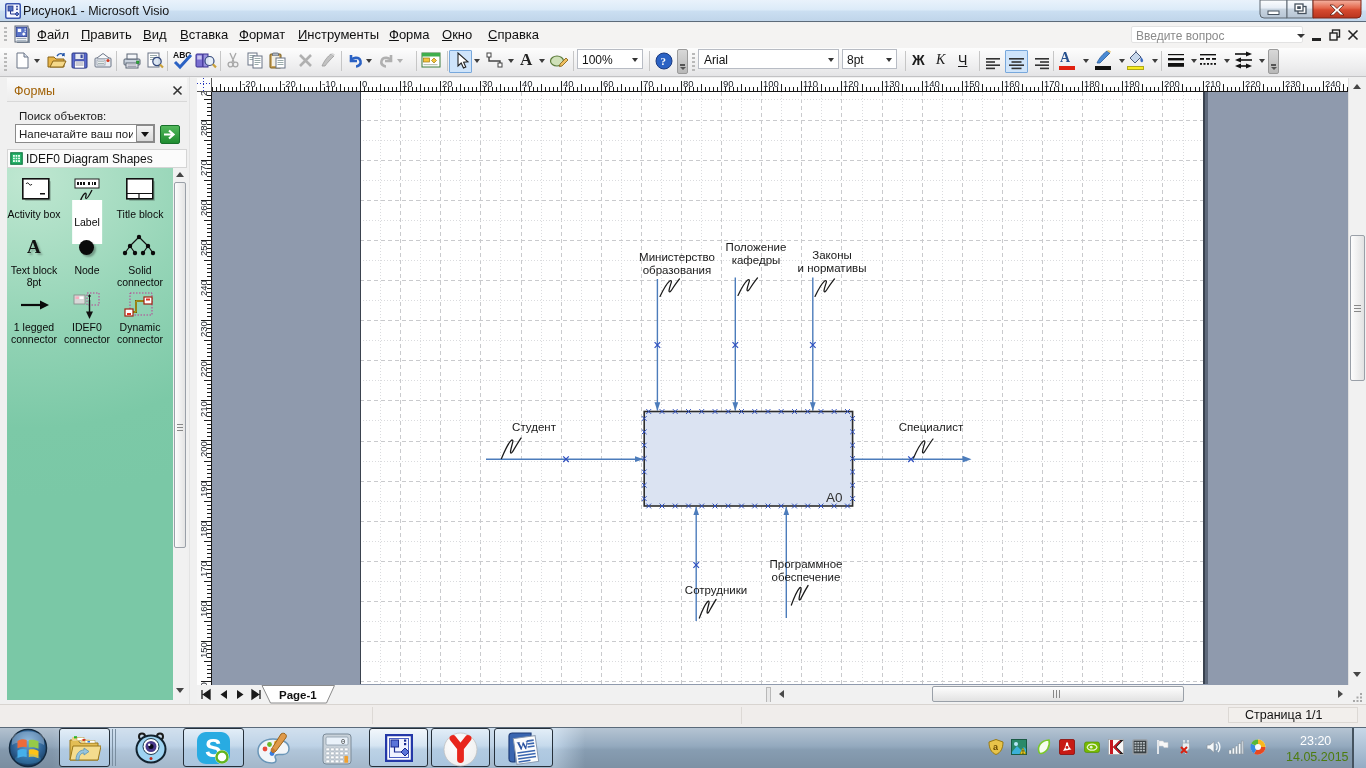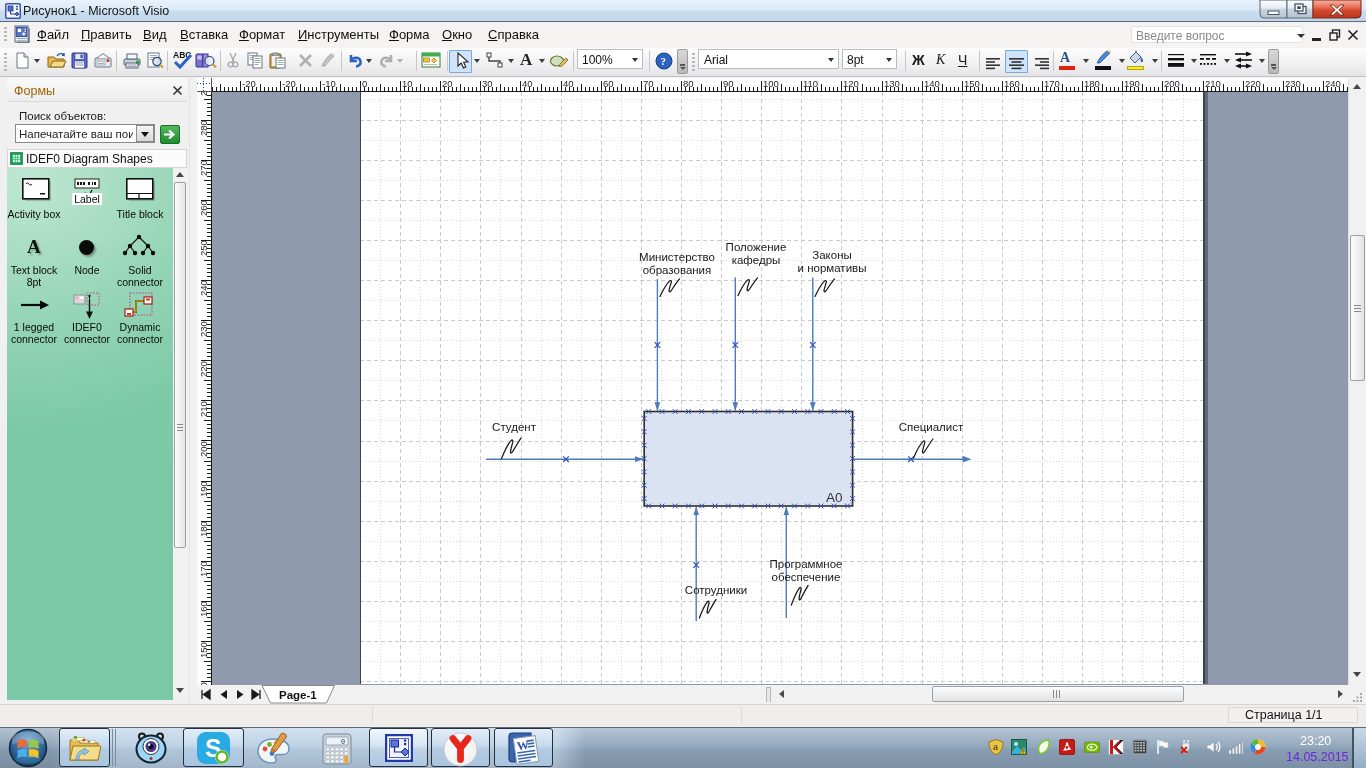--- a/index.html
+++ b/index.html
@@ -374,21 +374,21 @@
         <rect x="20" y="4" width="2" height="3"></rect>
       </g>
  <path d="M6 24 C8 18 11 14 12 15.5 C13 17 10.5 20 12 20.5 C13.5 21 16 16 18 12" fill="none" stroke="#111" stroke-width="1.3"></path>
 </svg>
 <svg class="abs" style="left:126px;top:178px" width="30" height="24" viewBox="0 0 30 24">
  <rect x="3" y="3" width="26" height="20" fill="rgba(0,0,0,0.18)" rx="1"></rect>
  <rect x="0.8" y="0.8" width="26" height="20" fill="#fff" stroke="#111" stroke-width="1.6"></rect>
  <path d="M1 15.5 L26.5 15.5 M13 15.5 L13 21" stroke="#111" stroke-width="1.2" fill="none"></path>
 </svg>
 <div class="slab" style="left:34px;top:208px;">Activity box</div>
-<div class="slab" style="left:87px;top:193px;background:#fff;padding:0 2px;">Label</div>
+<div class="slab" style="left:87px;top:200px;background:#fff;padding:16px 2px;">Label</div>
 <div class="slab" style="left:140px;top:208px;">Title block</div>
 
 <div class="abs" style="left:27px;top:236px;font-family:'Liberation Serif',serif;font-size:19px;font-weight:bold;color:#111;text-shadow:2px 2px 2px rgba(0,0,0,0.25);">A</div>
 <div class="abs" style="left:79px;top:240px;width:15px;height:15px;border-radius:50%;background:#0a0a0a;box-shadow:2px 2px 2px rgba(0,0,0,0.3);"></div>
 <svg class="abs" style="left:122px;top:234px" width="34" height="26" viewBox="0 0 34 26">
  <g stroke="#111" stroke-width="1.2" fill="none">
         <path d="M17 3 L8 12 M17 3 L26 12 M8 12 L3 19 M8 12 L13 19 M26 12 L21 19 M26 12 L31 19"></path>
       </g>
  <g fill="#0a0a0a">
         <circle cx="17" cy="3" r="2.2"></circle>
@@ -1086,21 +1086,21 @@
       <g transform="translate(698.5,599.0) scale(0.857,0.950)">
         <path d="M1 20 C4 13 8 5.5 10.5 3 C11.8 1.8 12.7 2.6 12.3 4.2 C11.6 7 10.2 11 10 13.5 C9.9 15.2 10.8 15.4 11.9 13.8 C14 10.5 17.2 5 20.5 0.5" fill="none" stroke="#1a1a1a" stroke-width="1.46" stroke-linecap="round"></path>
       </g>
       <g transform="translate(790.5,585.0) scale(0.857,1.000)">
         <path d="M1 20 C4 13 8 5.5 10.5 3 C11.8 1.8 12.7 2.6 12.3 4.2 C11.6 7 10.2 11 10 13.5 C9.9 15.2 10.8 15.4 11.9 13.8 C14 10.5 17.2 5 20.5 0.5" fill="none" stroke="#1a1a1a" stroke-width="1.46" stroke-linecap="round"></path>
       </g>
     </svg>
 <div class="dlab" style="left:677px;top:251px;">Министерство<br>образования</div>
 <div class="dlab" style="left:756px;top:241px;">Положение<br>кафедры</div>
 <div class="dlab" style="left:832px;top:249px;">Законы<br>и нормативы</div>
-<div class="dlab" style="left:514px;top:421px;text-align:center;">Студент</div>
+<div class="dlab" style="left:534px;top:421px;text-align:center;">Студент</div>
 <div class="dlab" style="left:931px;top:421px;">Специалист</div>
 <div class="dlab" style="left:716px;top:584px;">Сотрудники</div>
 <div class="dlab" style="left:806px;top:558px;">Программное<br>обеспечение</div>
 <div class="abs" style="left:826px;top:490px;font-size:13.5px;color:#333;">A0</div>
 
 <div class="abs" style="left:1348px;top:78px;width:18px;height:607px;background:#f1f1f1;border-left:1px solid #e0e0e0;"></div>
 <div class="abs" style="left:1353px;top:84px;width:0;height:0;border-left:4px solid transparent;border-right:4px solid transparent;border-bottom:5px solid #454545;"></div>
 <div class="abs" style="left:1350px;top:235px;width:15px;height:146px;background:linear-gradient(to right,#fdfdfd,#e2e2e2);border:1px solid #9aa0a8;border-radius:2px;"></div>
 <div class="abs" style="left:1354px;top:305px;width:7px;height:1.2px;background:#888;box-shadow:0 3px #888,0 6px #888;"></div>
 <div class="abs" style="left:1353px;top:672px;width:0;height:0;border-left:4px solid transparent;border-right:4px solid transparent;border-top:5px solid #454545;"></div>
@@ -1354,14 +1354,14 @@
     </svg>
 <svg class="abs" style="left:1250px;top:739px" width="16" height="16" viewBox="0 0 16 16">
       <circle cx="8" cy="8" r="7.5" fill="#f0f4f8"></circle>
       <path d="M8 0.5 A7.5 7.5 0 0 1 15.5 8 L8 8 Z" fill="#f8b820"></path>
       <path d="M15.5 8 A7.5 7.5 0 0 1 4 14.4 L8 8 Z" fill="#e84820"></path>
       <path d="M4 14.4 A7.5 7.5 0 0 1 1.2 4.5 L8 8 Z" fill="#3a8ae0"></path>
       <path d="M1.2 4.5 A7.5 7.5 0 0 1 8 0.5 L8 8 Z" fill="#58b838"></path>
       <circle cx="8" cy="8" r="3" fill="#f8fafc"></circle>
     </svg>
 <div class="abs" style="left:1300px;top:734px;font-size:12.5px;color:#fff;">23:20</div>
-<div class="abs" style="left:1286px;top:750px;font-size:12.5px;color:#6d28d9;">14.05.2015</div>
+<div class="abs" style="left:1286px;top:750px;font-size:12.5px;color:#4d7c0f;">14.05.2015</div>
 <div class="abs" style="left:1352px;top:728px;width:14px;height:40px;background:linear-gradient(to bottom,#c8d8e8,#94acc4);border-left:2px solid #45535f;"></div>
 </div>
 </body></html>

